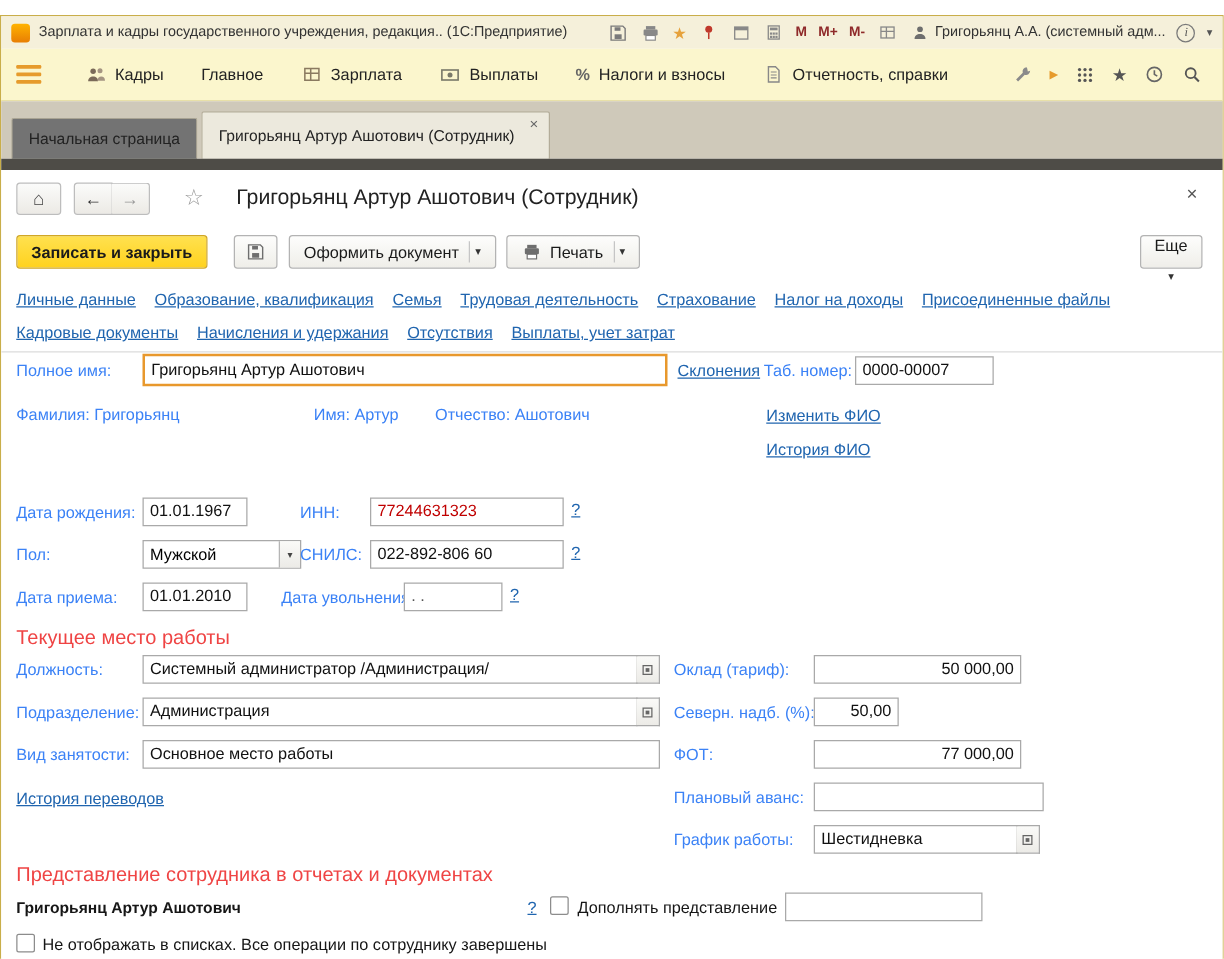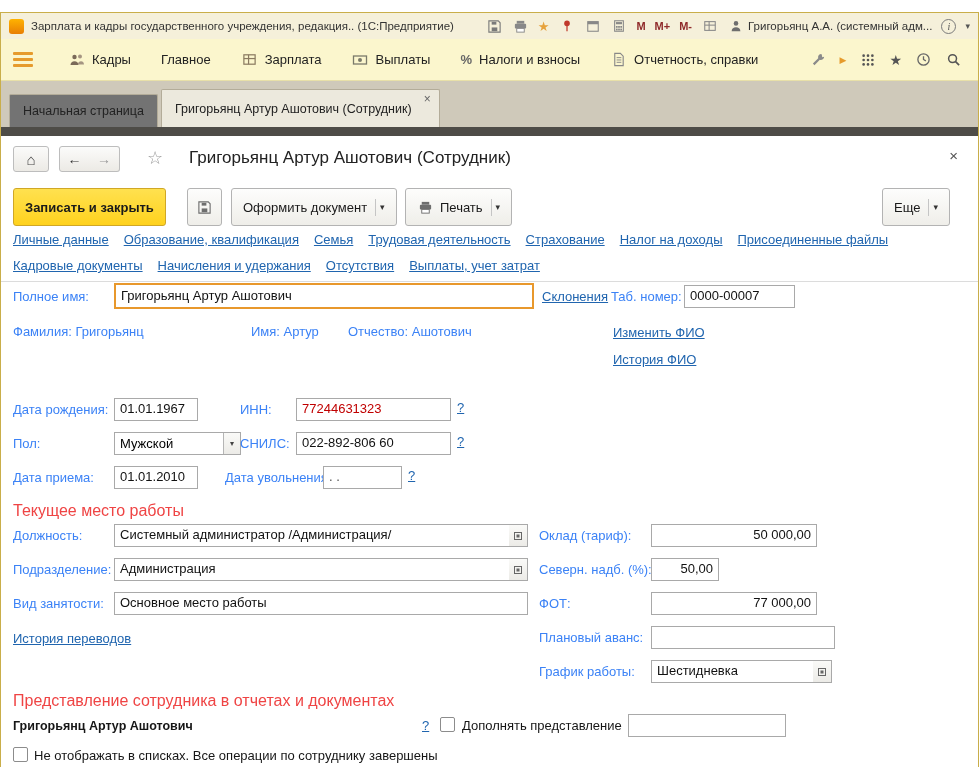--- a/index.html
+++ b/index.html
@@ -41,21 +41,21 @@
 .input.right{text-align:right;}
 .input.focus{border:2px solid #e8982c;height:26px;padding-top:3px;}
 .red{color:#c00000;}
 .muted{color:#555;}
 .fbtn{position:absolute;width:19px;height:23px;border:1px solid #a9a9a9;border-left:none;background:linear-gradient(#fafaf8,#ecebe7);display:flex;align-items:center;justify-content:center;cursor:pointer;}
 .select{position:absolute;height:23px;border:1px solid #a9a9a9;background:#fff;display:flex;align-items:center;cursor:pointer;}
 .sel-text{flex:1;font-size:13px;padding:0 5px;white-space:nowrap;overflow:hidden;}
 .sel-btn{width:17px;height:100%;border-left:1px solid #b5b5b5;background:linear-gradient(#fafaf8,#ecebe7);display:flex;align-items:center;justify-content:center;font-size:8px;color:#444;}
 .link{position:absolute;font-size:13px;color:#2065af;text-decoration:underline;white-space:nowrap;cursor:pointer;line-height:18px;}
 .green{position:absolute;font-size:16px;color:#ef4444;white-space:nowrap;}
-.btn{position:absolute;height:38px;display:inline-flex;align-items:center;gap:6px;padding:0 11px;border:1px solid #b3b3b3;border-radius:3px;background:linear-gradient(#fdfdfc,#efeee9);font-size:13px;color:#1a1a1a;cursor:pointer;white-space:nowrap;}
+.btn{position:absolute;height:27px;display:inline-flex;align-items:center;gap:6px;padding:0 11px;border:1px solid #b3b3b3;border-radius:3px;background:linear-gradient(#fdfdfc,#efeee9);font-size:13px;color:#1a1a1a;cursor:pointer;white-space:nowrap;}
 .bsep{width:1px;height:17px;background:#c5c5c5;margin:0 -2px 0 2px;}
 .caret{font-size:9px;color:#333;}
 .btn-primary{background:linear-gradient(#ffe14f,#ffd21e);border-color:#d0a726;font-weight:700;}
 .iconbtn{padding:0 8px;}
 .navlinks{position:absolute;display:flex;gap:15px;}
 .nlink{font-size:13px;color:#2065af;text-decoration:underline;white-space:nowrap;cursor:pointer;}
 .hline{position:absolute;left:0;right:0;border-top:1px solid #dcdcdc;}
 .titlebtn{position:absolute;display:flex;align-items:center;justify-content:center;border:1px solid #bdbdbd;border-radius:3px;background:linear-gradient(#fbfbfa,#eceae5);cursor:pointer;}
 .pagetitle{position:absolute;font-size:17px;color:#222;white-space:nowrap;}
 .favstar{position:absolute;font-size:18px;color:#9a9a9a;cursor:pointer;line-height:1;}
@@ -276,21 +276,21 @@
           <svg viewBox="0 0 16 16" width="15" height="15">
             <rect x="4" y="2" width="8" height="3" fill="#6e6e6e"></rect>
             <rect x="2" y="5" width="12" height="5" rx="1" fill="#6e6e6e"></rect>
             <rect x="4" y="10" width="8" height="4" fill="#fff" stroke="#6e6e6e"></rect>
           </svg>
         </span>
       <span>Печать</span>
       <span class="bsep"></span>
       <span class="caret">▾</span>
     </div>
-    <div class="btn" style="right:28px;top:52px;">
+    <div class="btn" style="right:16px;top:52px;flex-direction:column;">
       <span>Еще</span>
       <span class="bsep"></span>
       <span class="caret">▾</span>
     </div>
 
     <div class="navlinks" style="left:12px;top:96px;">
       <span class="nlink">Личные данные</span>
       <span class="nlink">Образование, квалификация</span>
       <span class="nlink">Семья</span>
       <span class="nlink">Трудовая деятельность</span>

